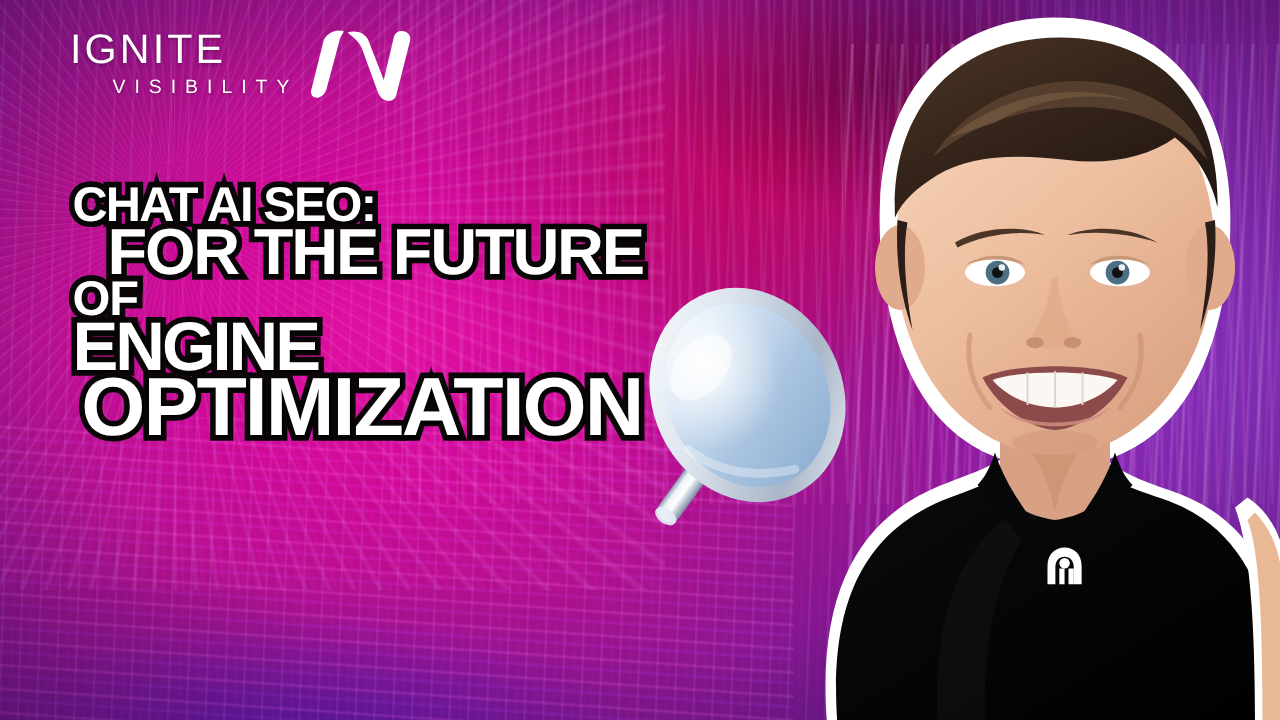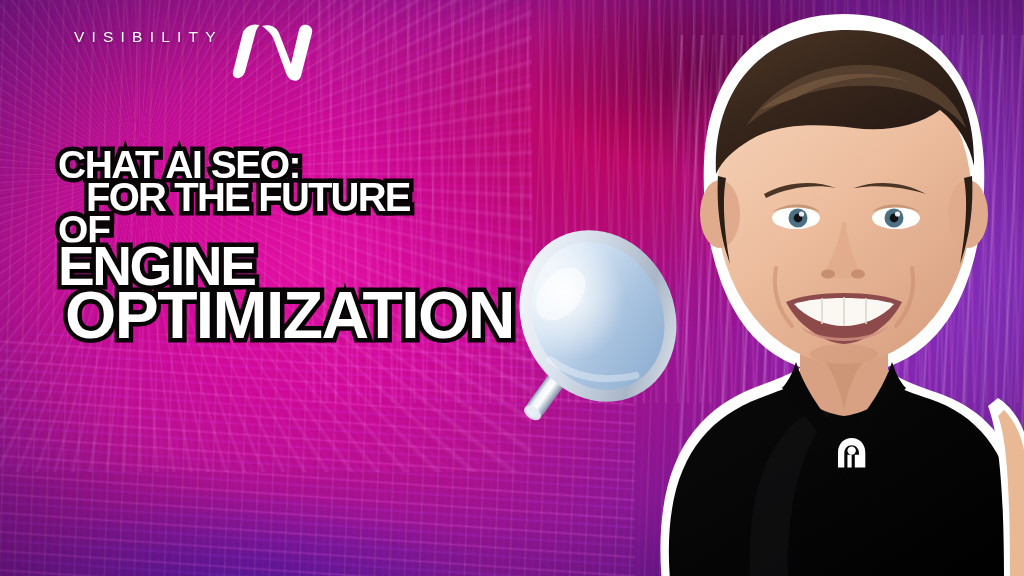--- a/index.html
+++ b/index.html
@@ -133,21 +133,21 @@
     font-family:"Liberation Sans", sans-serif;
     text-shadow:0 1px 3px rgba(0,0,0,.35);
   }
   .logo-visibility {
     color:#fff;
     font-size:15.5px;
     font-weight:300;
     letter-spacing:7.2px;
     line-height:1;
     margin-top:7px;
-    margin-left:18px;
+    margin-left:34px;
     text-shadow:0 1px 3px rgba(0,0,0,.35);
   }
   .logo-mark { margin-left:6px; margin-top:2px; }
 
   
   .title-block {
     position:absolute;
     left:58px; top:148px;
     z-index:35;
     display:flex; flex-direction:column;
@@ -161,21 +161,21 @@
     line-height:.86;
     letter-spacing:-1.2px;
     -webkit-text-stroke:9px #0a0608;
     paint-order:stroke fill;
     text-shadow:
       0 0 1px #0a0608,
       2px 3px 0 rgba(0,0,0,.55);
   }
   .tline-1 { font-size:39px; letter-spacing:-1.5px; margin-bottom:-2px; }
   .tline-2 { font-size:52px; letter-spacing:-1.8px; margin-bottom:-2px; }
-  .tline-3 { font-size:40px; letter-spacing:-1.8px; margin-bottom:-1px;padding-left:28px; }
+  .tline-3 { font-size:52px; letter-spacing:-1.8px; margin-bottom:-1px;padding-left:28px; }
   .tline-4 { font-size:68px; letter-spacing:-2.2px; margin-bottom:-3px; display:flex; align-items:baseline; }
   .tline-4 .small-of { font-size:39px; letter-spacing:-1px; margin-right:9px;text-decoration:underline; }
   .tline-5 { font-size:55px; letter-spacing:-2.4px; margin-bottom:-4px; }
   .tline-6 { font-size:66px; letter-spacing:-1.6px; margin-left:7px; }
 
   
   .magnifier {
     position:absolute;
     left:506px; top:224px;
     width:188px; height:216px;
@@ -203,20 +203,21 @@
   <div class="bg-dark-tr"></div>
   <div class="streaks-burst"></div>
   <div class="streaks-h"></div>
   <div class="streaks-h2"></div>
   <div class="streaks-h3"></div>
   <div class="streaks-v"></div>
   <div class="bg-vignette"></div>
 
   <div class="logo">
     <div class="logo-words">
+      <div class="logo-ignite">IGNITE</div>
       <div class="logo-visibility">VISIBILITY</div>
     </div>
     <div class="logo-mark">
       <svg width="84" height="62" viewBox="0 0 84 62" aria-hidden="true">
 
         <path d="M30 5 C24 3 17 6 14 12 L4 52 C3 56 6 59 10 58 C13 57 15 55 16 52 L27 11 C28 8 30 6 30 5 Z" fill="#ffffff"></path>
         <path d="M33 6 C40 4 47 6 50 13 L62 44 L70 10 C71 6 74 4 78 5 C82 6 84 9 83 13 L72 56
                  C71 60 67 62 63 60 C60 59 58 56 57 53 L45 20 C43 14 38 10 33 6 Z" fill="#ffffff"></path>
       </svg>
     </div>

